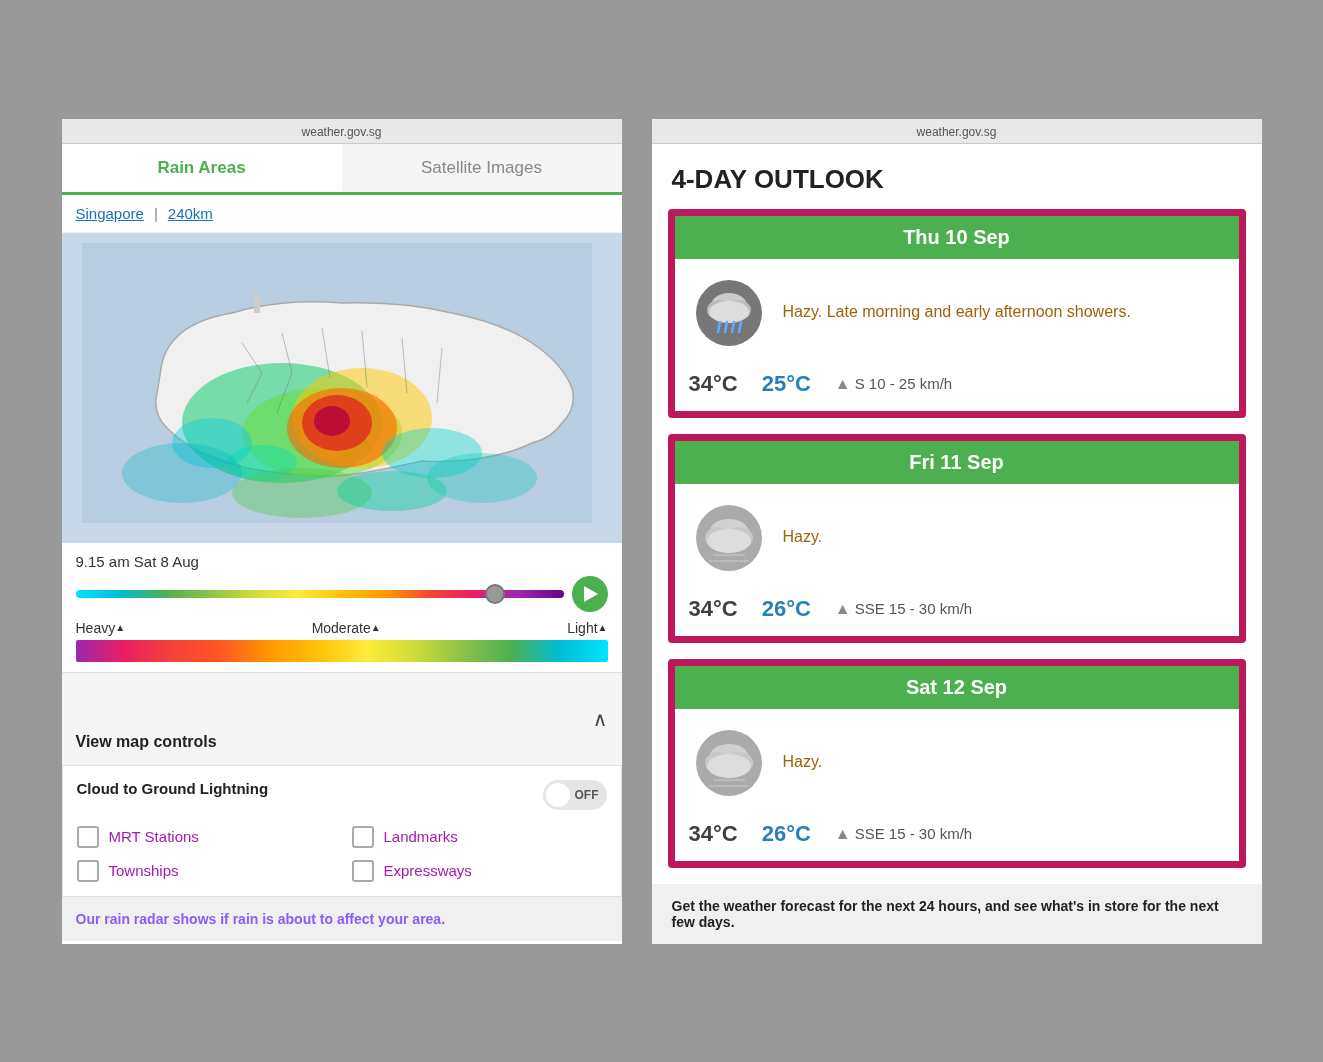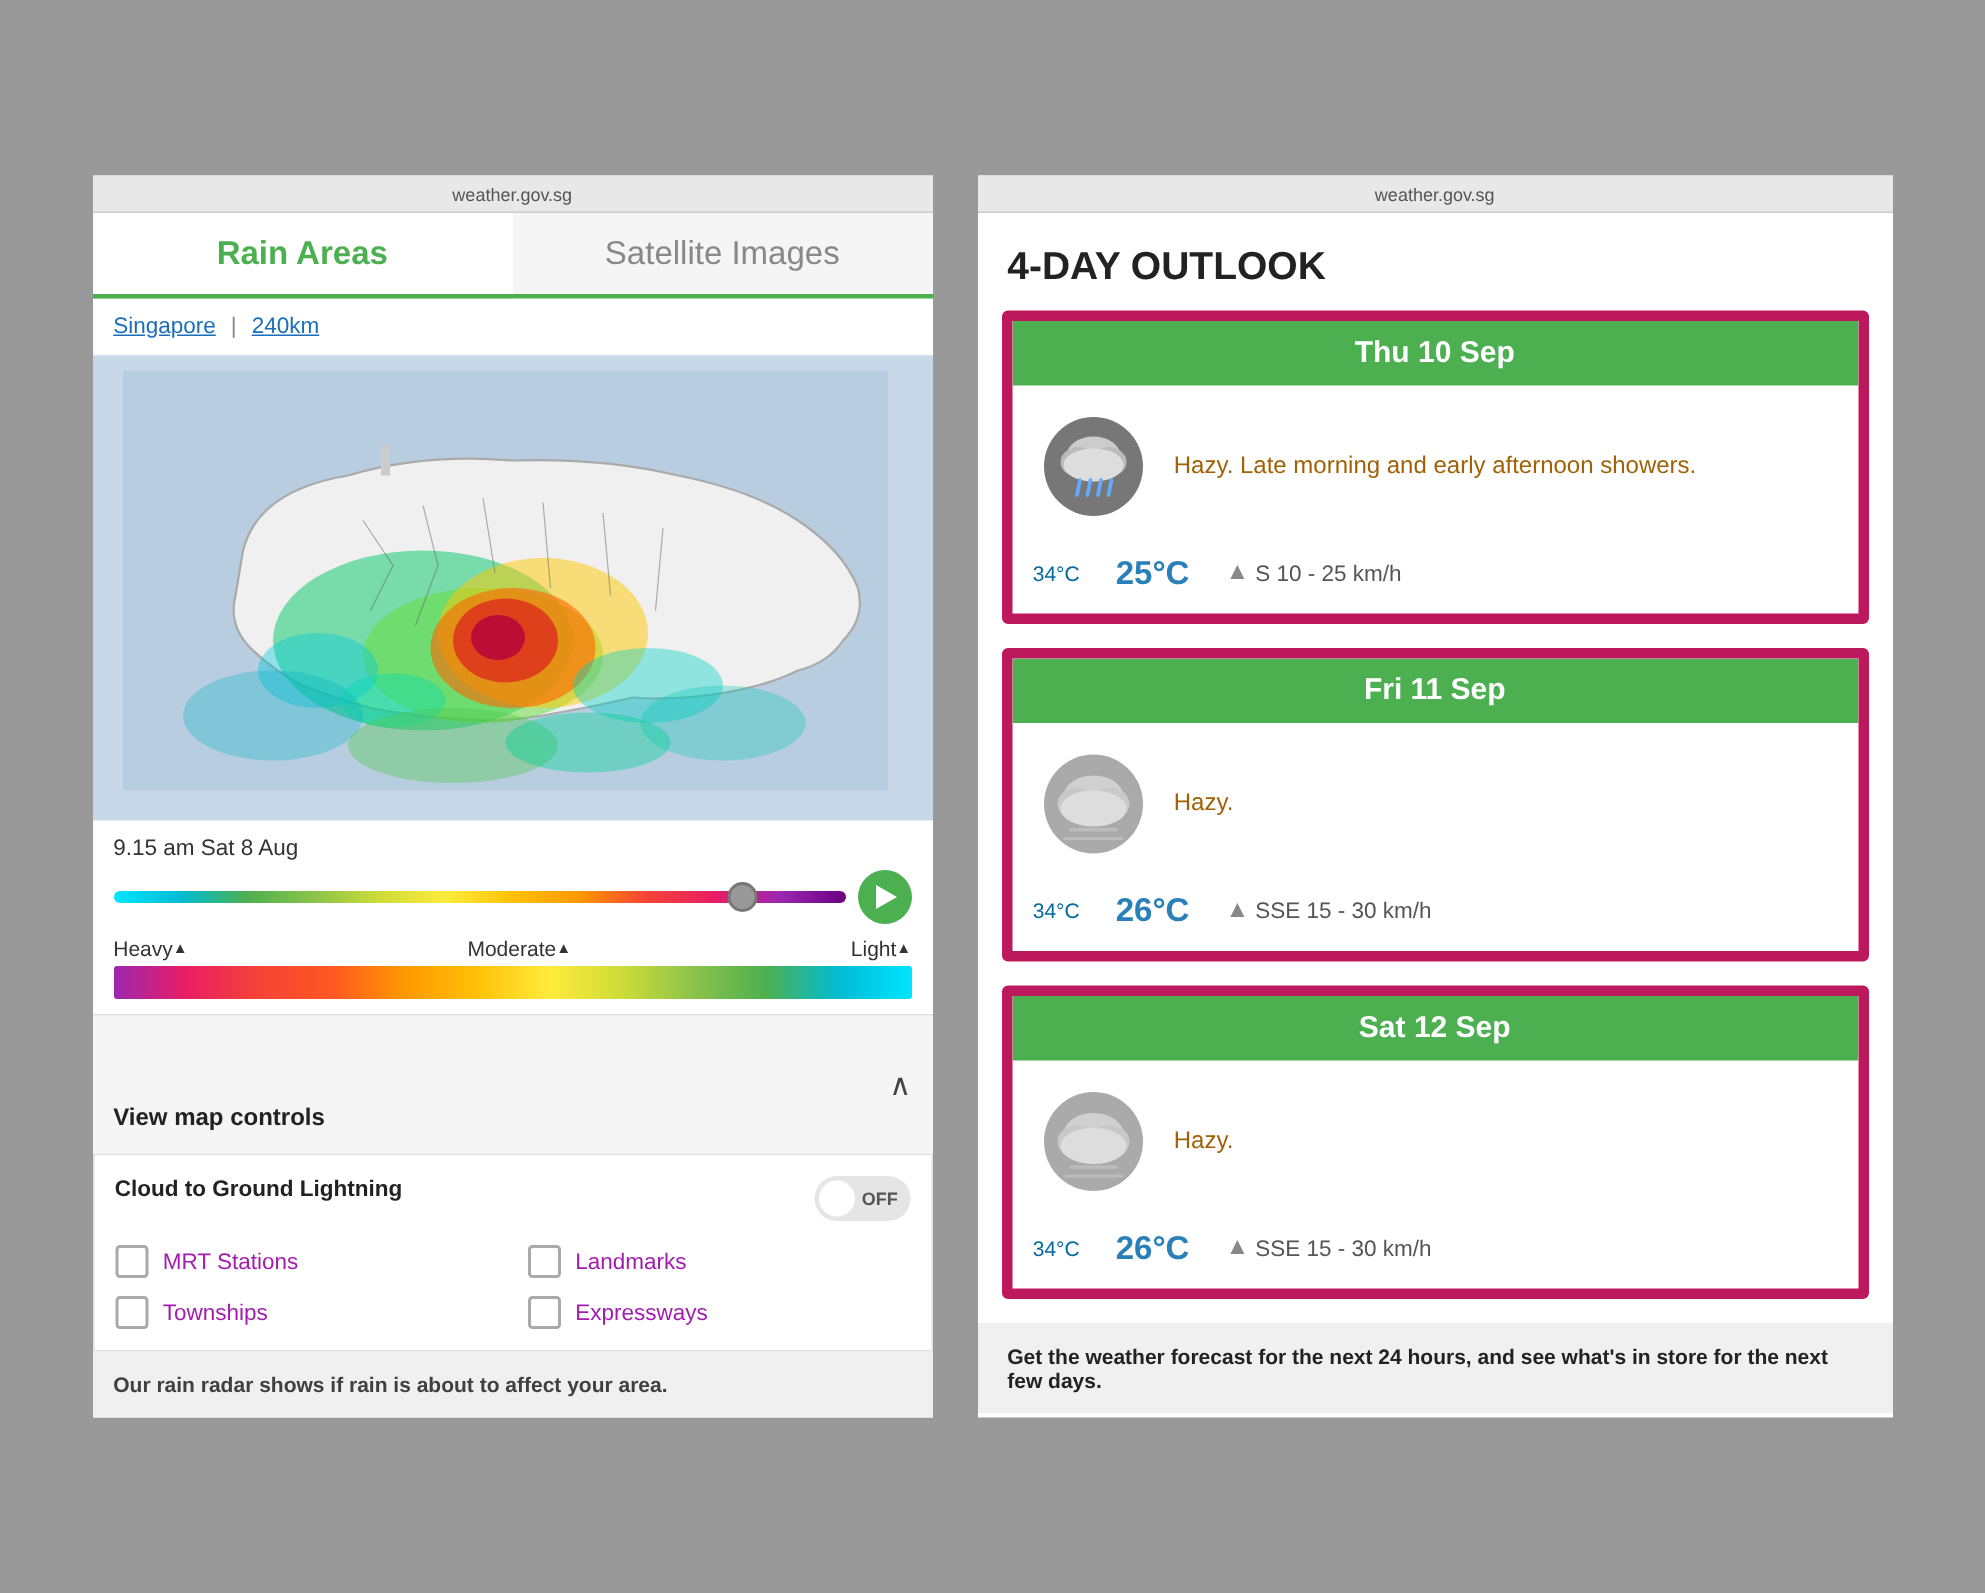--- a/index.html
+++ b/index.html
@@ -35,21 +35,21 @@
       border-bottom: 1px solid #ccc;
     }
     .tab-bar {
       display: flex;
       border-bottom: 3px solid #4caf50;
     }
     .tab {
       flex: 1;
       padding: 14px 0;
       text-align: center;
-      font-size: 22px;
+      font-size: 17px;
       cursor: pointer;
       background: #f5f5f5;
       color: #888;
     }
     .tab.active {
       background: #fff;
       color: #4caf50;
       font-weight: 600;
       border-bottom: 3px solid #4caf50;
       margin-bottom: -3px;
@@ -234,21 +234,21 @@
       width: 22px;
       height: 22px;
       border: 2px solid #aaa;
       border-radius: 3px;
       background: #fff;
       flex-shrink: 0;
     }
     .left-caption {
       padding: 14px;
       font-size: 14px;
-      color: #404040;
+      color: #8b5cf6;
       background: #f0f0f0;
       font-weight: 700;
       max-width: 560px;
     }
 
     
     .right-panel {
       flex: 1;
       background: #fff;
       margin-left: 14px;
@@ -302,23 +302,23 @@
       color: #a16207;
       line-height: 1.4;
     }
     .day-temps {
       display: flex;
       align-items: center;
       gap: 24px;
       padding: 4px 14px 14px;
     }
     .temp-high {
-      font-size: 14px;
-      font-weight: 400;
-      color: #0369a1;
+      font-size: 22px;
+      font-weight: 700;
+      color: #404040;
     }
     .temp-low {
       font-size: 22px;
       font-weight: 700;
       color: #2980b9;
     }
     .wind-info {
       font-size: 15px;
       color: #555;
       display: flex;

